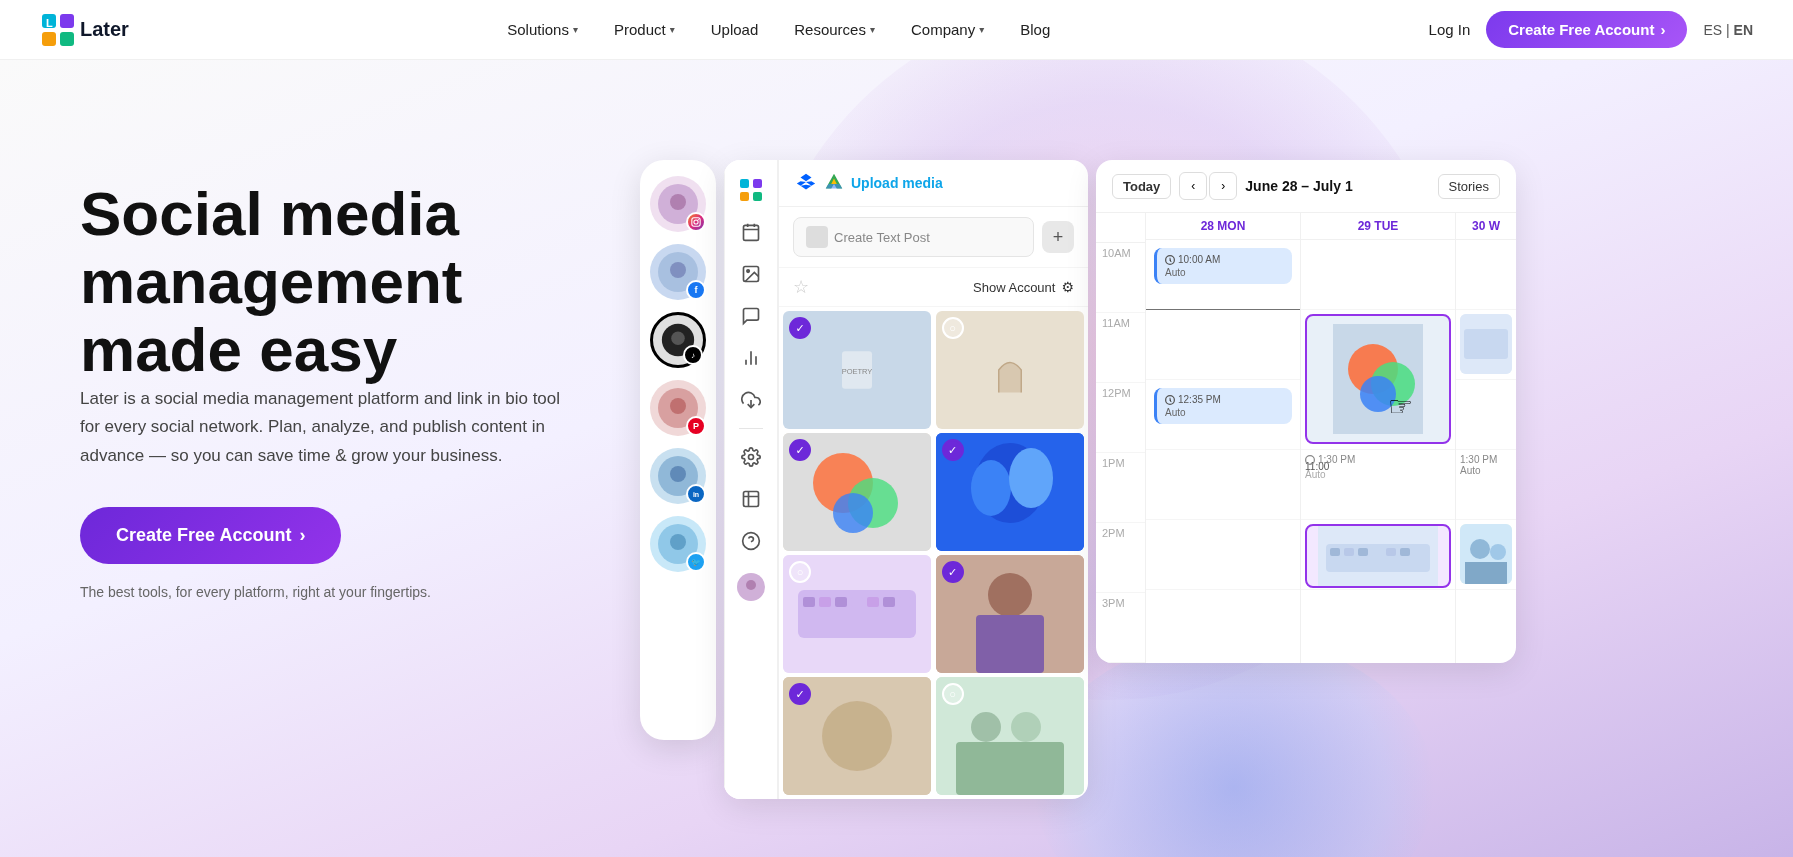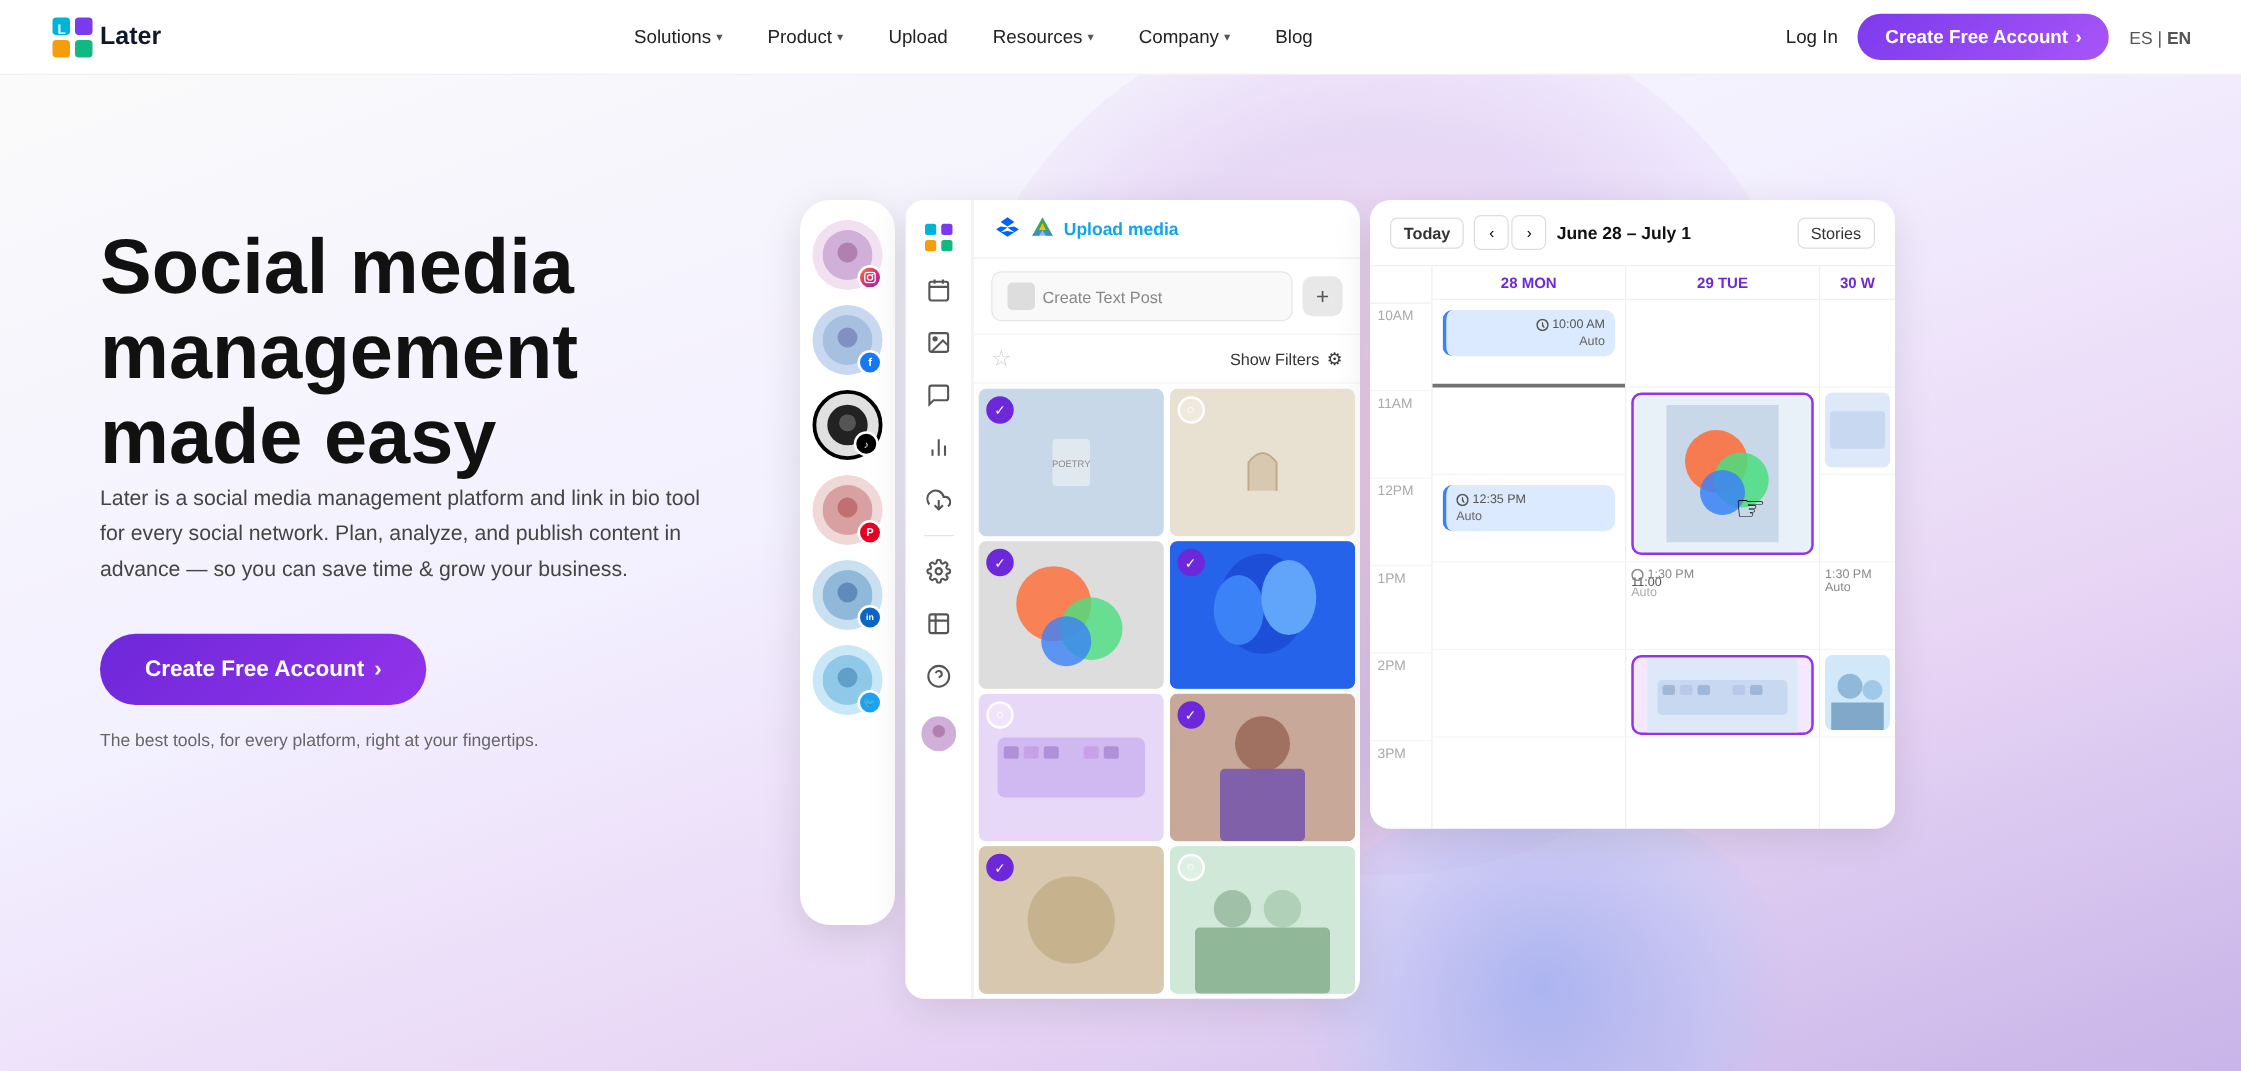--- a/index.html
+++ b/index.html
@@ -454,21 +454,21 @@
           <div class="text-post-btn">
             <div class="text-post-icon"></div>
             <span>Create Text Post</span>
           </div>
           <button class="add-btn">+</button>
         </div>
 
         <div class="filters-row">
           <span class="star-icon">☆</span>
           <button class="filters-btn">
-            <span>Show Filters</span>
+            <span>Show Account</span>
             <span class="filters-icon">⚙</span>
           </button>
         </div>
 
         <div class="media-grid">
 
           <div class="media-thumb thumb-shirt">
             <div class="media-check check-active">✓</div>
             <div style="width:100%;height:100%;display:flex;align-items:center;justify-content:center;border-radius:22px;">
               <svg width="60" height="60" viewBox="0 0 80 80">
@@ -572,21 +572,21 @@
           <div class="cal-time-slot">1PM</div>
           <div class="cal-time-slot">2PM</div>
           <div class="cal-time-slot">3PM</div>
         </div>
 
         <div style="flex:1;display:flex;">
 
           <div style="flex:1;border-right:1px solid #f0f0f0;">
             <div style="padding:6px 8px;font-size:12px;font-weight:700;color:#6d28d9;border-bottom:1px solid #f0f0f0;text-align:center;">28 MON</div>
 
-            <div style="height:70px;border-bottom:3px solid #737373;position:relative;padding:4px;text-align:right;">
+            <div style="height:70px;border-bottom:1px solid #737373;position:relative;padding:4px;">
               <div class="cal-event cal-event-blue">
                 <div class="cal-auto-badge">
                   <svg width="10" height="10" viewBox="0 0 16 16">
                       <circle cx="8" cy="8" r="7" stroke="#555" stroke-width="2" fill="none"></circle>
                       <path d="M8 5v4l2 2" stroke="#555" stroke-width="1.5" stroke-linecap="round"></path>
                     </svg>
                   <span>10:00 AM</span>
                 </div>
                 <div style="font-size:10px;color:#666;">Auto</div>
               </div>

